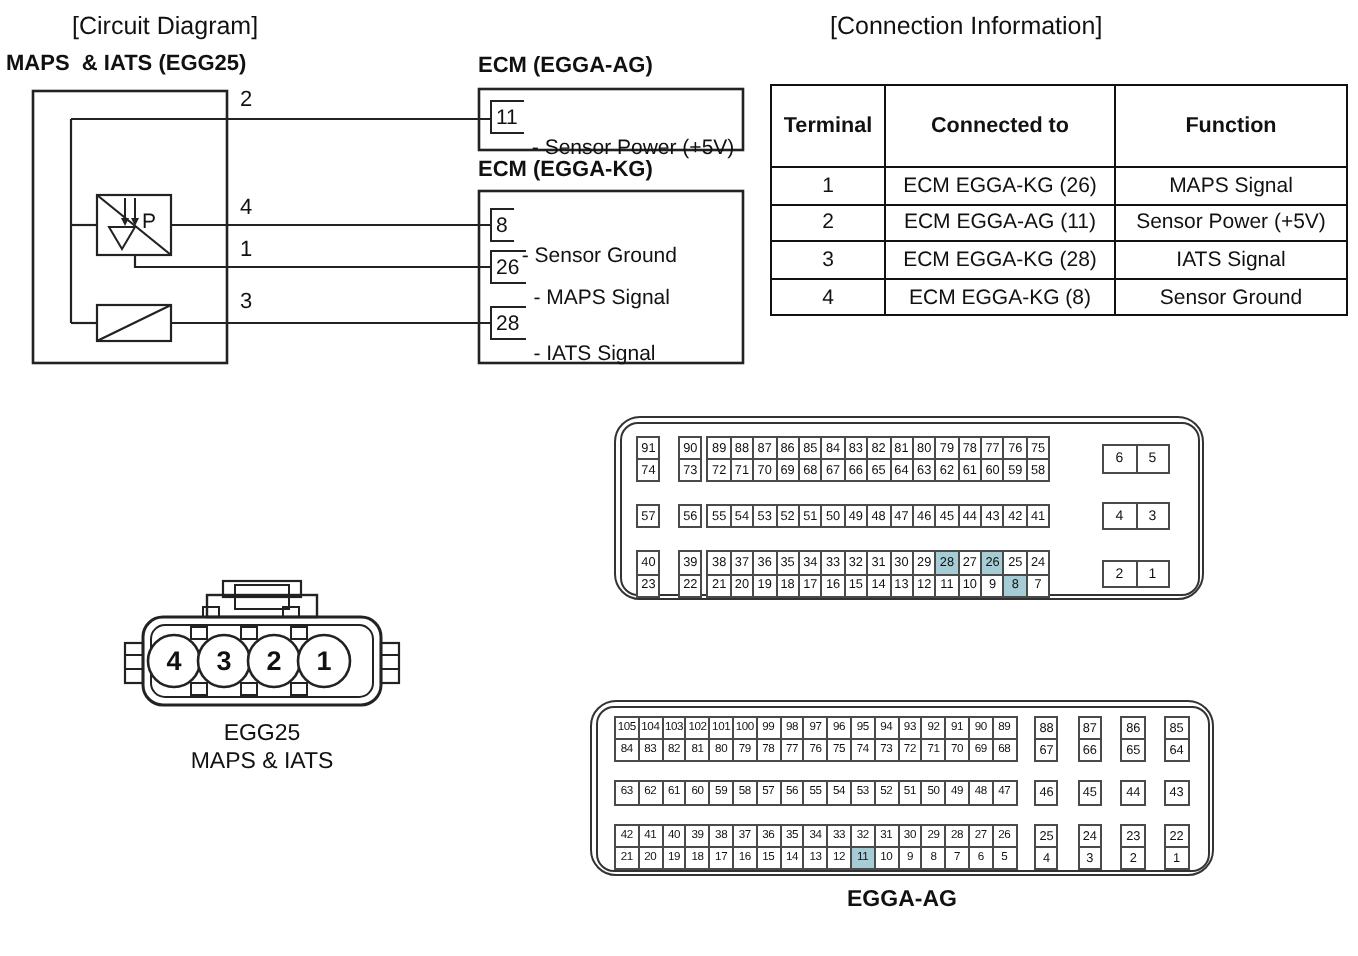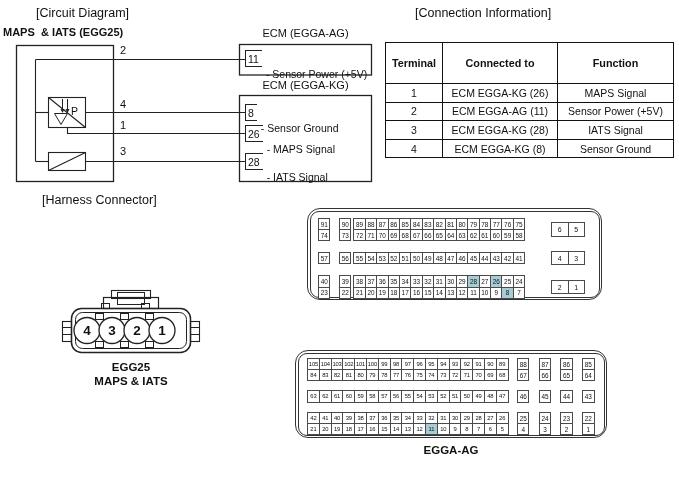--- a/index.html
+++ b/index.html
@@ -1,21 +1,21 @@
 <!DOCTYPE html>
 <html><head>
 <meta charset="utf-8">
 <style>
   html,body{margin:0;padding:0;background:#fff;}
   #app{position:relative;width:679px;height:478px;background:#fff;overflow:hidden;
        font-family:"Liberation Sans","DejaVu Sans",sans-serif;color:#111;}
   #line-art{position:absolute;left:0;top:0;}
   .sec-label{position:absolute;font-size:12.5px;margin-left:28px;}
   .comp-title{position:absolute;left:3px;top:26px;font-weight:bold;font-size:11px;white-space:pre;text-align:center;}
-  .ecm-title{position:absolute;width:133px;text-align:center;font-weight:normal;font-size:11px;}
+  .ecm-title{position:absolute;width:133px;text-align:left;font-weight:bold;font-size:11px;}
   .wire-num{position:absolute;font-size:11px;}
   .p-letter{position:absolute;left:71px;top:105px;font-size:10.5px;}
   .pin-row{position:absolute;display:flex;align-items:center;font-size:10.5px;height:17px;white-space:pre;}
   .pin-num{display:inline-flex;align-items:center;justify-content:center;min-width:10px;height:17px;
            padding:0 3px 0 2px;border:1px solid #222;border-right:none;box-sizing:border-box;}
   .pin-desc{margin-left:4px;margin-top:30px;}
   #conn-table{position:absolute;left:385px;top:42px;width:288px;border-collapse:collapse;
               table-layout:fixed;border:1.5px solid #111;}
   #conn-table th{font-size:10.8px;font-weight:bold;border:1px solid #111;padding:14px 0;text-align:center;}
   #conn-table td{font-size:10.5px;border:1px solid #111;text-align:center;padding:2.8px 0;}
@@ -40,21 +40,21 @@
   .brow{display:flex;}
   .brow>div+div{margin-left:-1px;}
   .blk .brow+.brow{margin-top:-1px;}
   .singles{display:flex;}
   .scol{display:flex;flex-direction:column;}
   .scol>div+div{margin-top:-1px;}
   .conn-label{position:absolute;text-align:center;font-weight:bold;font-size:11.5px;line-height:13.5px;}
   .egg-pin{position:absolute;width:20px;height:17px;display:flex;align-items:center;justify-content:center;
            font-weight:bold;font-size:13.5px;}
   .egg25-caption{position:absolute;left:51px;top:360px;width:160px;text-align:center;
-                 font-weight:bold;font-size:11.5px;line-height:14px;}
+                 font-weight:normal;font-size:11.5px;line-height:14px;}
 </style>
 </head>
 <body>
 
 <div id="app">
 
   <svg id="line-art" width="679" height="478" viewBox="0 0 679 478">
     <g stroke="#222" fill="none" stroke-width="1.3">
 
       <rect x="16.5" y="45.5" width="97" height="136"></rect>
@@ -102,21 +102,20 @@
       <rect x="120.5" y="313.5" width="8" height="6" fill="#fff" stroke-width="1"></rect>
       <rect x="145.5" y="313.5" width="8" height="6" fill="#fff" stroke-width="1"></rect>
       <rect x="95.5" y="341.5" width="8" height="6" fill="#fff" stroke-width="1"></rect>
       <rect x="120.5" y="341.5" width="8" height="6" fill="#fff" stroke-width="1"></rect>
       <rect x="145.5" y="341.5" width="8" height="6" fill="#fff" stroke-width="1"></rect>
     </g>
   </svg>
 
   <div class="sec-label" style="left:8px;top:6px">[Circuit Diagram]</div>
   <div class="sec-label" style="left:387px;top:6px">[Connection Information]</div>
-  <div class="sec-label" style="left:14px;top:193px">[Harness Connector]</div>
 
   <div class="comp-title">MAPS  &amp; IATS (EGG25)</div>
   <div class="ecm-title" style="left:239px;top:27px">ECM (EGGA-AG)</div>
   <div class="ecm-title" style="left:239px;top:79px">ECM (EGGA-KG)</div>
 
   <div class="wire-num" style="left:120px;top:44px">2</div>
   <div class="wire-num" style="left:120px;top:98px">4</div>
   <div class="wire-num" style="left:120px;top:119px">1</div>
   <div class="wire-num" style="left:120px;top:145px">3</div>
 

